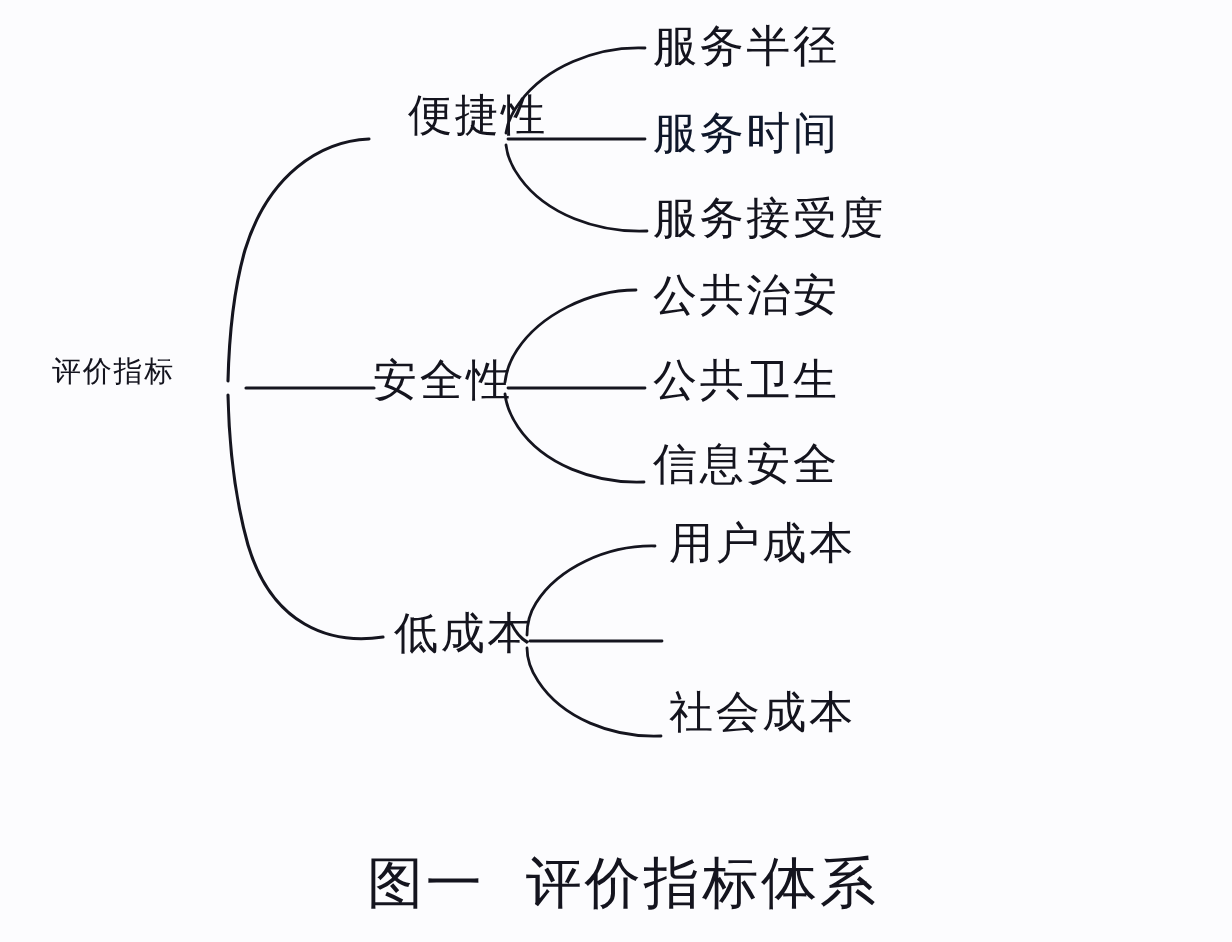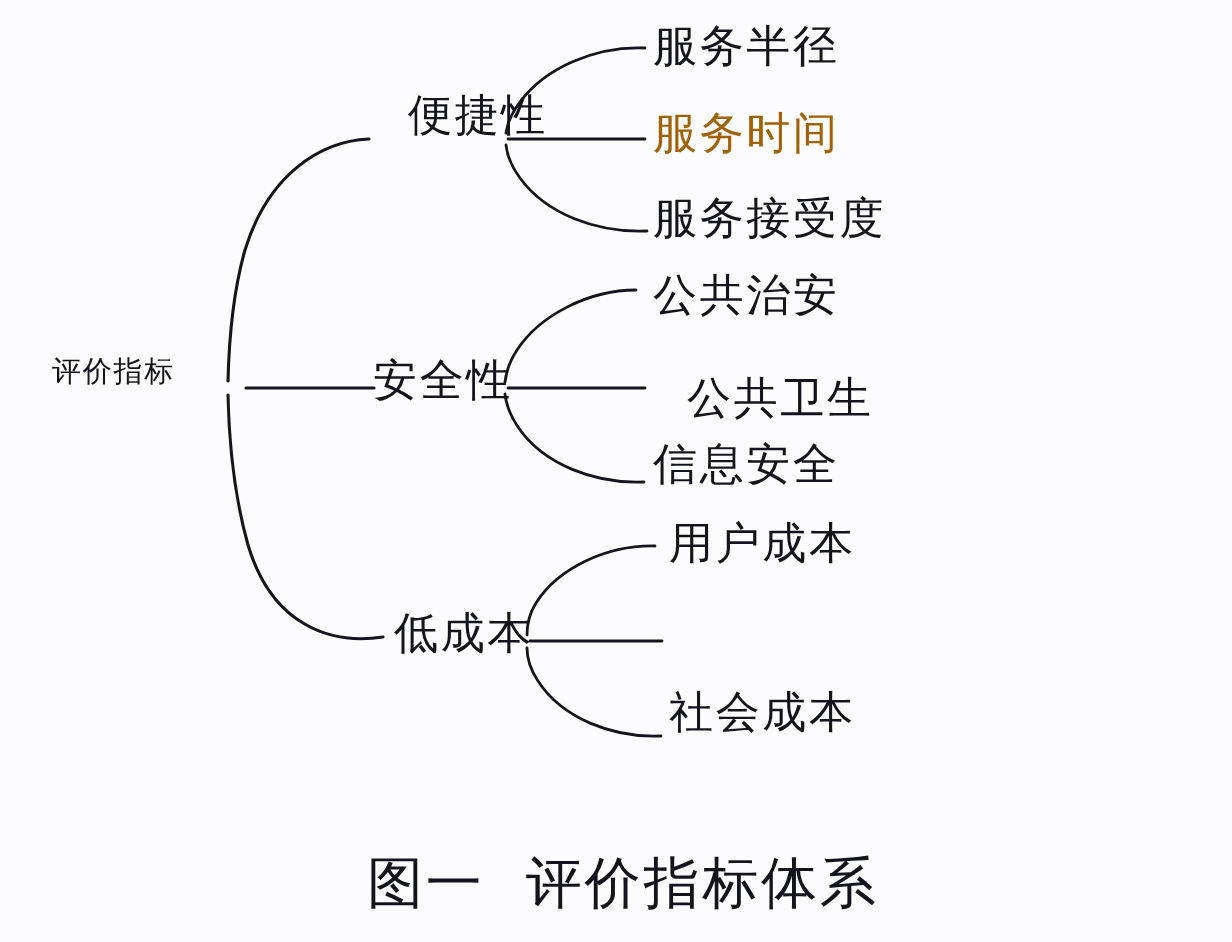--- a/index.html
+++ b/index.html
@@ -106,25 +106,25 @@
 
   </svg>
 
   <div class="node-label root-label" style="left: 52px; top: 359px; color: rgb(20, 20, 30);">评价指标</div>
 
   <div class="node-label branch-label" style="left: 373px; top: 96px; color: rgb(20, 20, 30); margin-left: 35px;">便捷性</div>
   <div class="node-label branch-label" style="left: 373px; top: 361px; color: rgb(20, 20, 30);">安全性</div>
   <div class="node-label branch-label" style="left: 394px; top: 614px; color: rgb(20, 20, 30);">低成本</div>
 
   <div class="node-label leaf-label" style="left: 653px; top: 27px; color: rgb(20, 20, 30);">服务半径</div>
-  <div class="node-label leaf-label" style="left: 653px; top: 114px; color: #a16207;">服务时间</div>
+  <div class="node-label leaf-label" style="left: 653px; top: 114px; color: #0f172a;">服务时间</div>
   <div class="node-label leaf-label" style="left: 653px; top: 199px; color: rgb(20, 20, 30);">服务接受度</div>
 
   <div class="node-label leaf-label" style="left: 653px; top: 276px; color: rgb(20, 20, 30);">公共治安</div>
-  <div class="node-label leaf-label" style="left: 653px; top: 379px; color: rgb(20, 20, 30); margin-left: 34px;">公共卫生</div>
+  <div class="node-label leaf-label" style="left: 653px; top: 361px; color: rgb(20, 20, 30);">公共卫生</div>
   <div class="node-label leaf-label" style="left: 653px; top: 445px; color: rgb(20, 20, 30);">信息安全</div>
 
   <div class="node-label leaf-label" style="left: 669px; top: 524px; color: rgb(20, 20, 30);">用户成本</div>
   <div class="node-label leaf-label" style="left: 669px; top: 693px; color: rgb(20, 20, 30);">社会成本</div>
 
   <div class="caption-label" style="left: 367px; top: 855px; color: rgb(20, 20, 30);">图一  评价指标体系</div>
 
 </div>
 
 </body></html>

